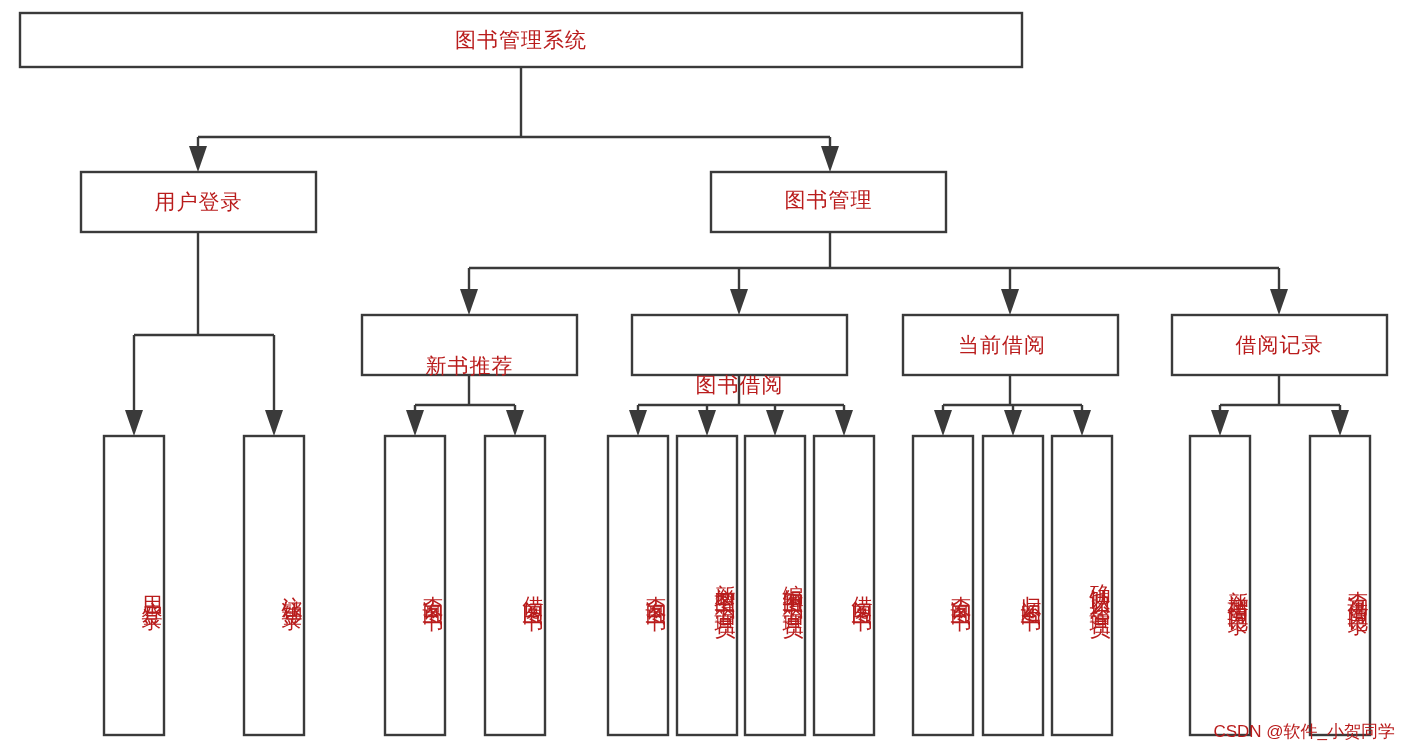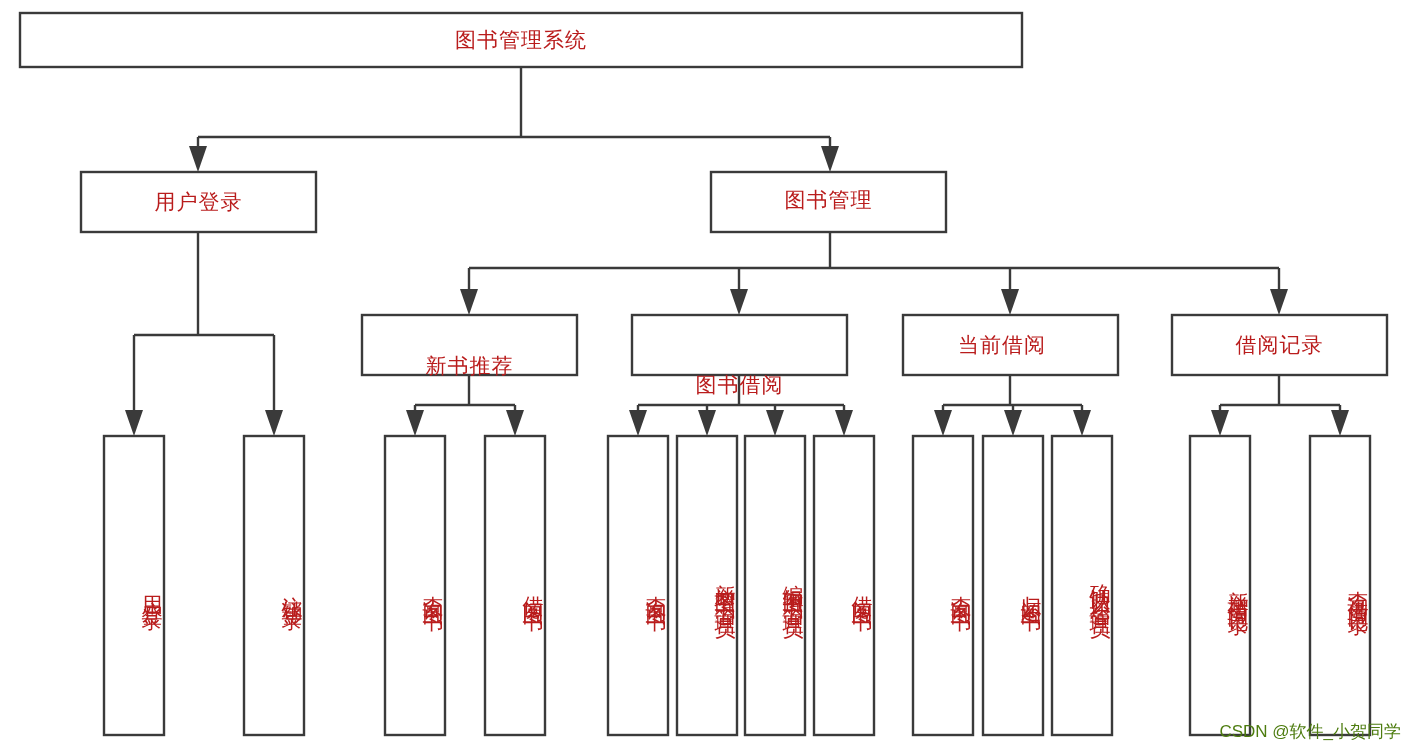--- a/index.html
+++ b/index.html
@@ -58,24 +58,24 @@
     text-orientation: upright;
     letter-spacing: 5px;
     font-size: 21px;
     align-items: flex-start;
     justify-content: center;
     padding-top: 6px;
     box-sizing: border-box;
   }
   .watermark {
     position: absolute;
-    right: 4px;
+    right: 10px;
     bottom: 4px;
     font-size: 17px;
-    color: #4d7c0f;
+    color: #b91c1c;
     user-select: none;
     white-space: nowrap;
     text-align: center;
   }
 </style>
 </head>
 <body>
 
 <div id="diagram-root">
 

